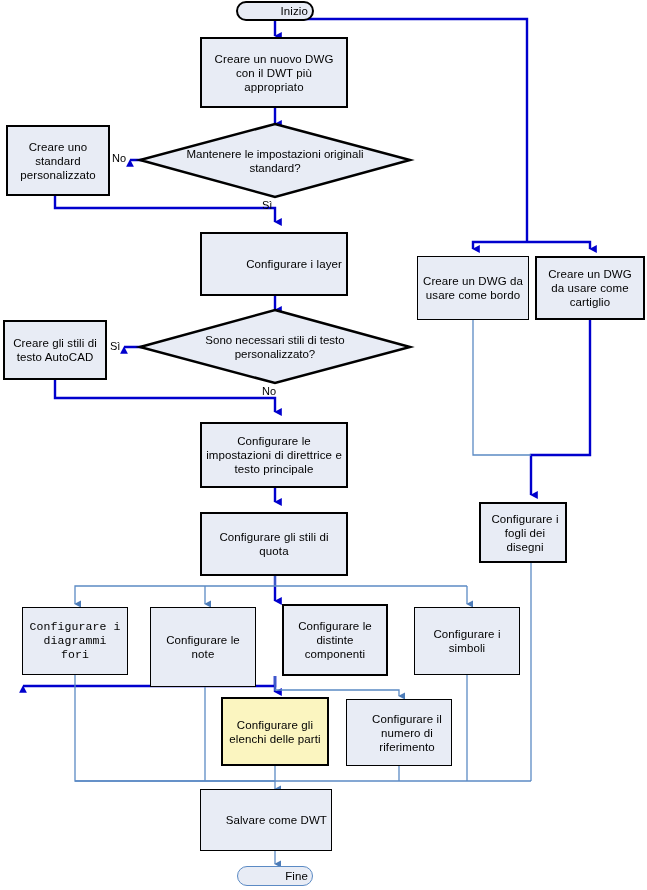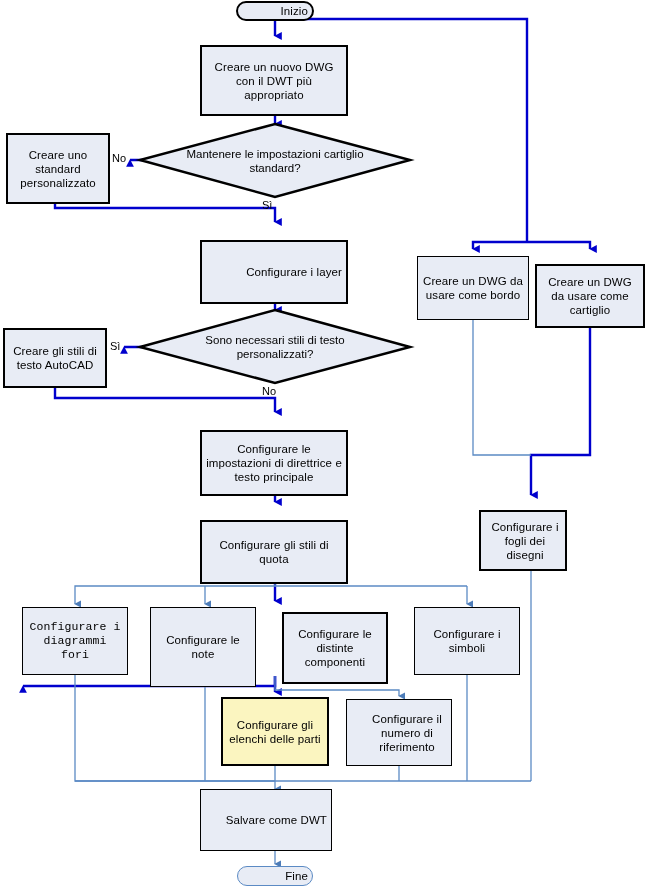--- a/index.html
+++ b/index.html
@@ -38,21 +38,20 @@
     line-height: 14px;
     letter-spacing: 0.1px;
     padding: 2px 4px;
     z-index: 5;
   }
   .proc {
     border: 1px solid #000000;
   }
   .proc.bold {
     border: 2.5px solid #000000;
-    margin-top: 8px;
   }
   .proc.yellow {
     background: #fbf5c0;
     border: 2.5px solid #000000;
   }
   .term {
     border-radius: 12px;
   }
   .term.bold {
     border: 2.5px solid #000000;
@@ -150,36 +149,36 @@
 
   <div class="node term bold" style="left:236px; top:1px; width:78px; height:20px;">
     <span>Inizio</span>
   </div>
 
   <div class="node proc bold" style="left:200px; top:37px; width:148px; height:71px;">
     <span>Creare un nuovo DWG con il DWT più appropriato</span>
   </div>
 
   <div class="dec" style="left:140px; top:124px; width:270px; height:73px;">
-    <div class="dtext">Mantenere le impostazioni cartiglio standard?</div>
+    <div class="dtext">Mantenere le impostazioni originali standard?</div>
   </div>
 
   <div class="node proc bold" style="left:6px; top:125px; width:104px; height:71px;">
     <span>Creare uno standard personalizzato</span>
   </div>
 
   <div class="edge-label" style="left:112px; top:152px;">No</div>
   <div class="edge-label" style="left:262px; top:199px;">Sì</div>
 
   <div class="node proc bold" style="left:200px; top:232px; width:148px; height:64px;">
     <span>Configurare i layer</span>
   </div>
 
   <div class="dec" style="left:140px; top:310px; width:270px; height:73px;">
-    <div class="dtext">Sono necessari stili di testo personalizzati?</div>
+    <div class="dtext">Sono necessari stili di testo personalizzato?</div>
   </div>
 
   <div class="node proc bold" style="left:3px; top:320px; width:104px; height:60px;">
     <span>Creare gli stili di testo AutoCAD</span>
   </div>
 
   <div class="edge-label" style="left:110px; top:340px;">Sì</div>
   <div class="edge-label" style="left:262px; top:385px;">No</div>
 
   <div class="node proc bold" style="left:200px; top:422px; width:148px; height:66px;">

